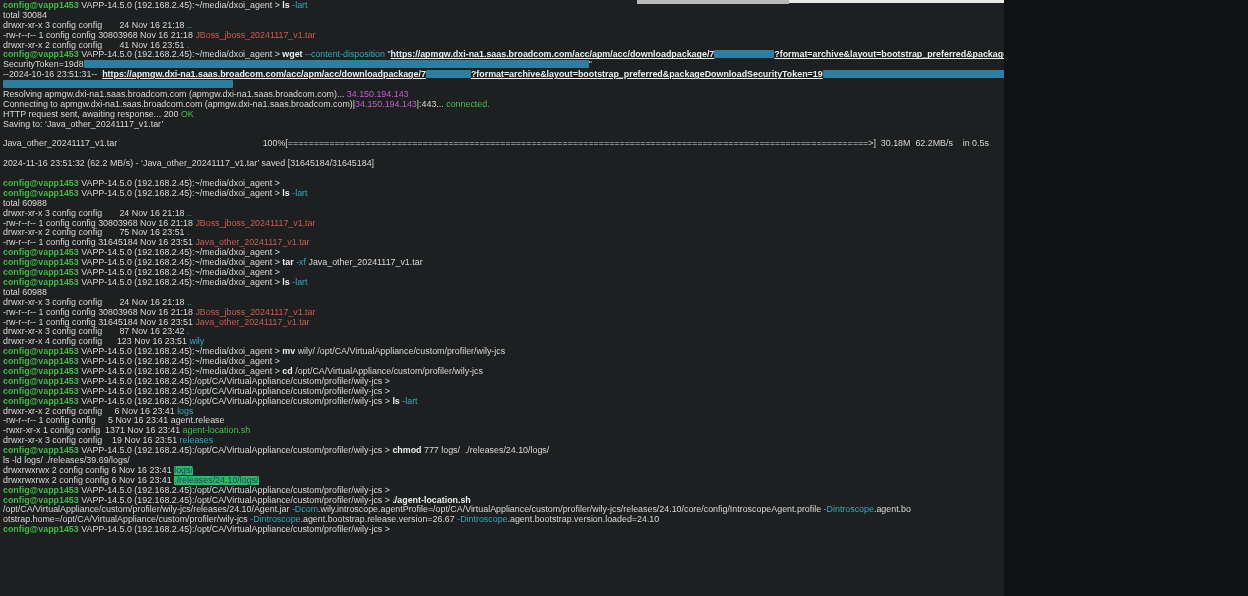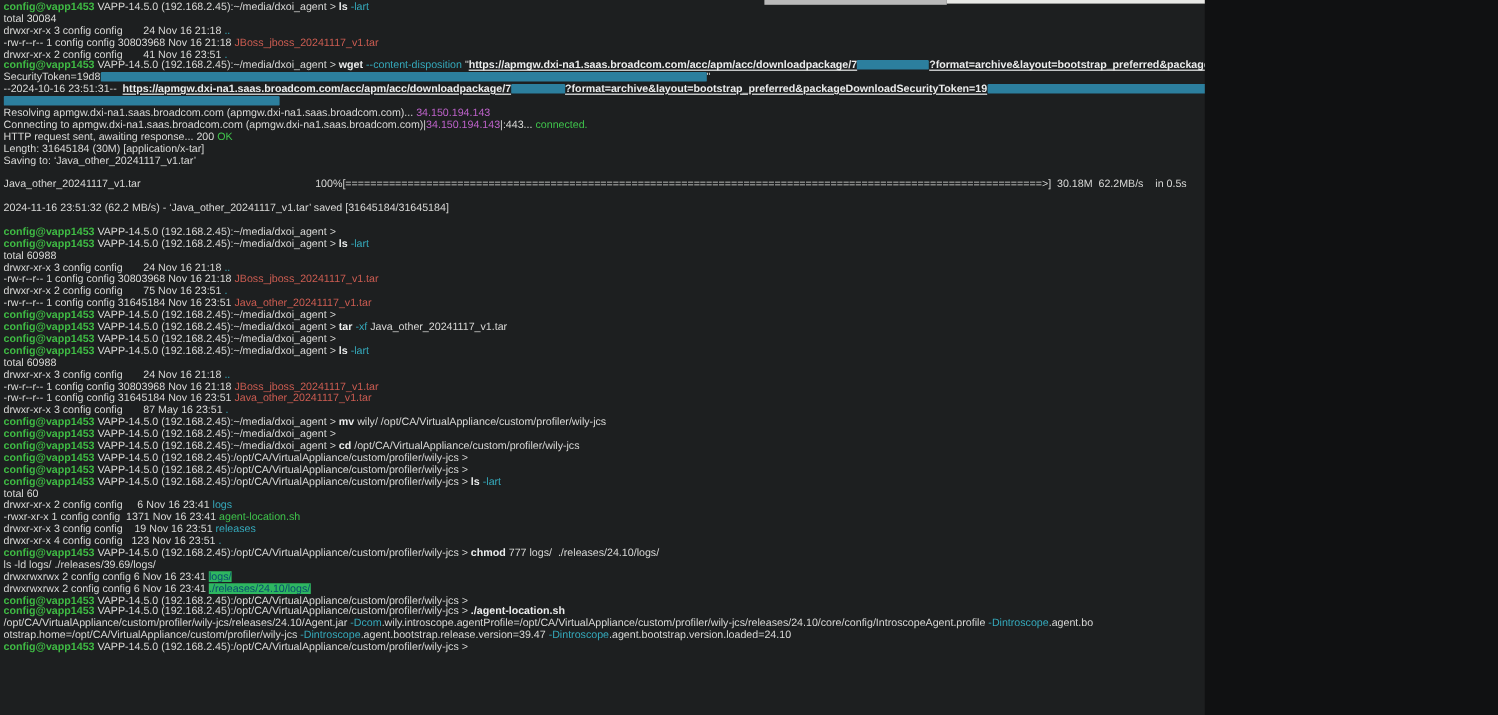--- a/index.html
+++ b/index.html
@@ -34,21 +34,20 @@
       <div class="row"><span class="w">drwxr-xr-x 3 config config       24 Nov 16 21:18 </span><span class="d">..</span></div>
       <div class="row"><span class="w">-rw-r--r-- 1 config config 30803968 Nov 16 21:18 </span><span class="r">JBoss_jboss_20241117_v1.tar</span></div>
       <div class="row"><span class="w">drwxr-xr-x 2 config config       41 Nov 16 23:51 </span><span class="d">.</span></div>
       <div class="row"><span class="p">config@vapp1453</span><span class="w"> VAPP-14.5.0 (192.168.2.45):~/media/dxoi_agent &gt; </span><span class="b">wget </span><span class="o">--content-disposition </span><span class="w">"</span><span class="u">https://apmgw.dxi-na1.saas.broadcom.com/acc/apm/acc/downloadpackage/7</span><span class="redact" style="width: 60px;"></span><span class="u">?format=archive&amp;layout=bootstrap_preferred&amp;packageDownload</span></div>
       <div class="row"><span class="w">SecurityToken=19d8</span><span class="redact" style="width: 505px;"></span><span class="w">"</span></div>
       <div class="row"><span class="w">--2024-10-16 23:51:31--  </span><span class="u">https://apmgw.dxi-na1.saas.broadcom.com/acc/apm/acc/downloadpackage/7</span><span class="redact" style="width: 45px;"></span><span class="u">?format=archive&amp;layout=bootstrap_preferred&amp;packageDownloadSecurityToken=19</span><span class="redact" style="width: 307px;"></span></div>
       <div class="row"><span class="redact" style="width: 230px;"></span></div>
       <div class="row"><span class="w">Resolving apmgw.dxi-na1.saas.broadcom.com (apmgw.dxi-na1.saas.broadcom.com)... </span><span class="m">34.150.194.143</span></div>
       <div class="row"><span class="w">Connecting to apmgw.dxi-na1.saas.broadcom.com (apmgw.dxi-na1.saas.broadcom.com)|</span><span class="m">34.150.194.143</span><span class="w">|:443... </span><span class="g">connected.</span></div>
       <div class="row"><span class="w">HTTP request sent, awaiting response... 200 </span><span class="g">OK</span></div>
-      <div class="row"><span class="w">Length: 31645184 (30M) [application/x-tar]</span></div>
       <div class="row"><span class="w">Saving to: ‘Java_other_20241117_v1.tar’</span></div>
       <div class="row"></div>
       <div class="row"><span class="w">Java_other_20241117_v1.tar                                                           100%[================================================================================================================&gt;]  30.18M  62.2MB/s    in 0.5s</span></div>
       <div class="row"></div>
       <div class="row"><span class="w">2024-11-16 23:51:32 (62.2 MB/s) - ‘Java_other_20241117_v1.tar’ saved [31645184/31645184]</span></div>
       <div class="row"></div>
       <div class="row"><span class="p">config@vapp1453</span><span class="w"> VAPP-14.5.0 (192.168.2.45):~/media/dxoi_agent &gt; </span></div>
       <div class="row"><span class="p">config@vapp1453</span><span class="w"> VAPP-14.5.0 (192.168.2.45):~/media/dxoi_agent &gt; </span><span class="b">ls </span><span class="o">-lart</span></div>
       <div class="row"><span class="w">total 60988</span></div>
       <div class="row"><span class="w">drwxr-xr-x 3 config config       24 Nov 16 21:18 </span><span class="d">..</span></div>
@@ -56,35 +55,35 @@
       <div class="row"><span class="w">drwxr-xr-x 2 config config       75 Nov 16 23:51 </span><span class="d">.</span></div>
       <div class="row"><span class="w">-rw-r--r-- 1 config config 31645184 Nov 16 23:51 </span><span class="r">Java_other_20241117_v1.tar</span></div>
       <div class="row"><span class="p">config@vapp1453</span><span class="w"> VAPP-14.5.0 (192.168.2.45):~/media/dxoi_agent &gt; </span></div>
       <div class="row"><span class="p">config@vapp1453</span><span class="w"> VAPP-14.5.0 (192.168.2.45):~/media/dxoi_agent &gt; </span><span class="b">tar </span><span class="o">-xf </span><span class="w">Java_other_20241117_v1.tar</span></div>
       <div class="row"><span class="p">config@vapp1453</span><span class="w"> VAPP-14.5.0 (192.168.2.45):~/media/dxoi_agent &gt; </span></div>
       <div class="row"><span class="p">config@vapp1453</span><span class="w"> VAPP-14.5.0 (192.168.2.45):~/media/dxoi_agent &gt; </span><span class="b">ls </span><span class="o">-lart</span></div>
       <div class="row"><span class="w">total 60988</span></div>
       <div class="row"><span class="w">drwxr-xr-x 3 config config       24 Nov 16 21:18 </span><span class="d">..</span></div>
       <div class="row"><span class="w">-rw-r--r-- 1 config config 30803968 Nov 16 21:18 </span><span class="r">JBoss_jboss_20241117_v1.tar</span></div>
       <div class="row"><span class="w">-rw-r--r-- 1 config config 31645184 Nov 16 23:51 </span><span class="r">Java_other_20241117_v1.tar</span></div>
-      <div class="row"><span class="w">drwxr-xr-x 3 config config       87 May 16 23:51 </span><span class="d">.</span></div>
+      <div class="row"><span class="w">drwxr-xr-x 3 config config       87 Nov 16 23:42 </span><span class="d">.</span></div>
+      <div class="row"><span class="w">drwxr-xr-x 4 config config      123 Nov 16 23:51 </span><span class="d">wily</span></div>
       <div class="row"><span class="p">config@vapp1453</span><span class="w"> VAPP-14.5.0 (192.168.2.45):~/media/dxoi_agent &gt; </span><span class="b">mv </span><span class="w">wily/ /opt/CA/VirtualAppliance/custom/profiler/wily-jcs</span></div>
       <div class="row"><span class="p">config@vapp1453</span><span class="w"> VAPP-14.5.0 (192.168.2.45):~/media/dxoi_agent &gt; </span></div>
       <div class="row"><span class="p">config@vapp1453</span><span class="w"> VAPP-14.5.0 (192.168.2.45):~/media/dxoi_agent &gt; </span><span class="b">cd </span><span class="w">/opt/CA/VirtualAppliance/custom/profiler/wily-jcs</span></div>
       <div class="row"><span class="p">config@vapp1453</span><span class="w"> VAPP-14.5.0 (192.168.2.45):/opt/CA/VirtualAppliance/custom/profiler/wily-jcs &gt; </span></div>
       <div class="row"><span class="p">config@vapp1453</span><span class="w"> VAPP-14.5.0 (192.168.2.45):/opt/CA/VirtualAppliance/custom/profiler/wily-jcs &gt; </span></div>
       <div class="row"><span class="p">config@vapp1453</span><span class="w"> VAPP-14.5.0 (192.168.2.45):/opt/CA/VirtualAppliance/custom/profiler/wily-jcs &gt; </span><span class="b">ls </span><span class="o">-lart</span></div>
-      <div class="row"><span class="w">total 60</span></div>
       <div class="row"><span class="w">drwxr-xr-x 2 config config     6 Nov 16 23:41 </span><span class="d">logs</span></div>
+      <div class="row"><span class="w">-rw-r--r-- 1 config config     5 Nov 16 23:41 agent.release</span></div>
       <div class="row"><span class="w">-rwxr-xr-x 1 config config  1371 Nov 16 23:41 </span><span class="g">agent-location.sh</span></div>
       <div class="row"><span class="w">drwxr-xr-x 3 config config    19 Nov 16 23:51 </span><span class="d">releases</span></div>
-      <div class="row"><span class="w">drwxr-xr-x 4 config config   123 Nov 16 23:51 </span><span class="d">.</span></div>
       <div class="row"><span class="p">config@vapp1453</span><span class="w"> VAPP-14.5.0 (192.168.2.45):/opt/CA/VirtualAppliance/custom/profiler/wily-jcs &gt; </span><span class="b">chmod </span><span class="w">777 logs/  ./releases/24.10/logs/</span></div>
       <div class="row"><span class="w">ls -ld logs/ ./releases/39.69/logs/</span></div>
       <div class="row"><span class="w">drwxrwxrwx 2 config config 6 Nov 16 23:41 </span><span class="hl">logs/</span></div>
       <div class="row"><span class="w">drwxrwxrwx 2 config config 6 Nov 16 23:41 </span><span class="hl">./releases/24.10/logs/</span></div>
       <div class="row"><span class="p">config@vapp1453</span><span class="w"> VAPP-14.5.0 (192.168.2.45):/opt/CA/VirtualAppliance/custom/profiler/wily-jcs &gt; </span></div>
       <div class="row"><span class="p">config@vapp1453</span><span class="w"> VAPP-14.5.0 (192.168.2.45):/opt/CA/VirtualAppliance/custom/profiler/wily-jcs &gt; </span><span class="b">./agent-location.sh</span></div>
       <div class="row"><span class="w">/opt/CA/VirtualAppliance/custom/profiler/wily-jcs/releases/24.10/Agent.jar </span><span class="o">-Dcom</span><span class="w">.wily.introscope.agentProfile=/opt/CA/VirtualAppliance/custom/profiler/wily-jcs/releases/24.10/core/config/IntroscopeAgent.profile </span><span class="o">-Dintroscope</span><span class="w">.agent.bo</span></div>
-      <div class="row"><span class="w">otstrap.home=/opt/CA/VirtualAppliance/custom/profiler/wily-jcs </span><span class="o">-Dintroscope</span><span class="w">.agent.bootstrap.release.version=39.47 </span><span class="o">-Dintroscope</span><span class="w">.agent.bootstrap.version.loaded=24.10</span></div>
+      <div class="row"><span class="w">otstrap.home=/opt/CA/VirtualAppliance/custom/profiler/wily-jcs </span><span class="o">-Dintroscope</span><span class="w">.agent.bootstrap.release.version=26.67 </span><span class="o">-Dintroscope</span><span class="w">.agent.bootstrap.version.loaded=24.10</span></div>
       <div class="row"><span class="p">config@vapp1453</span><span class="w"> VAPP-14.5.0 (192.168.2.45):/opt/CA/VirtualAppliance/custom/profiler/wily-jcs &gt; </span></div>
     </div>
 </div>
 
 </body></html>

